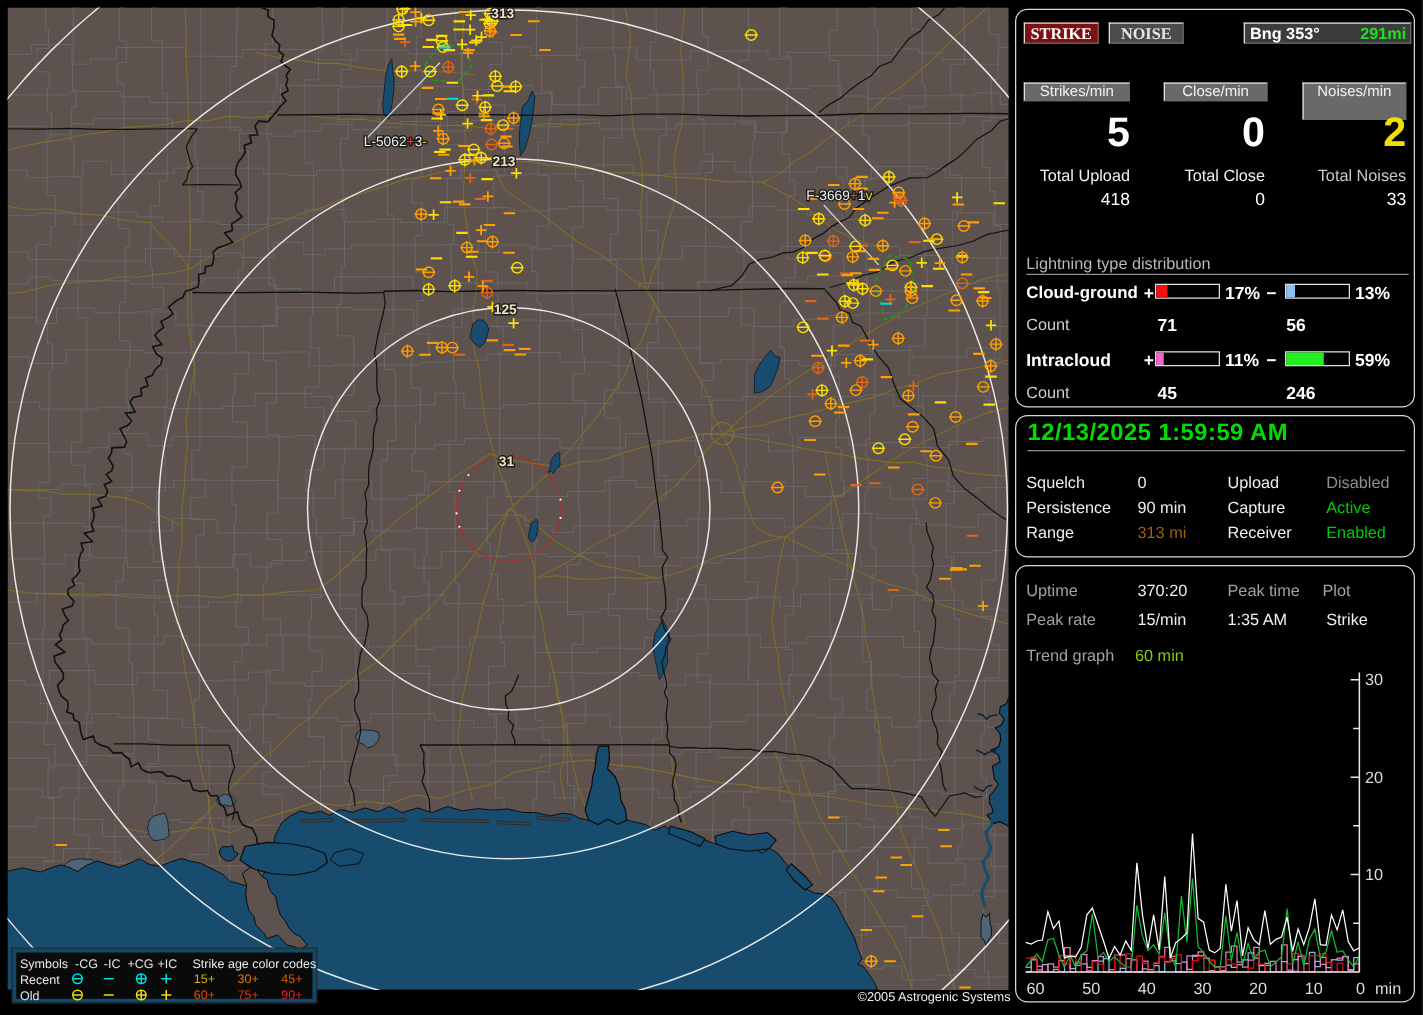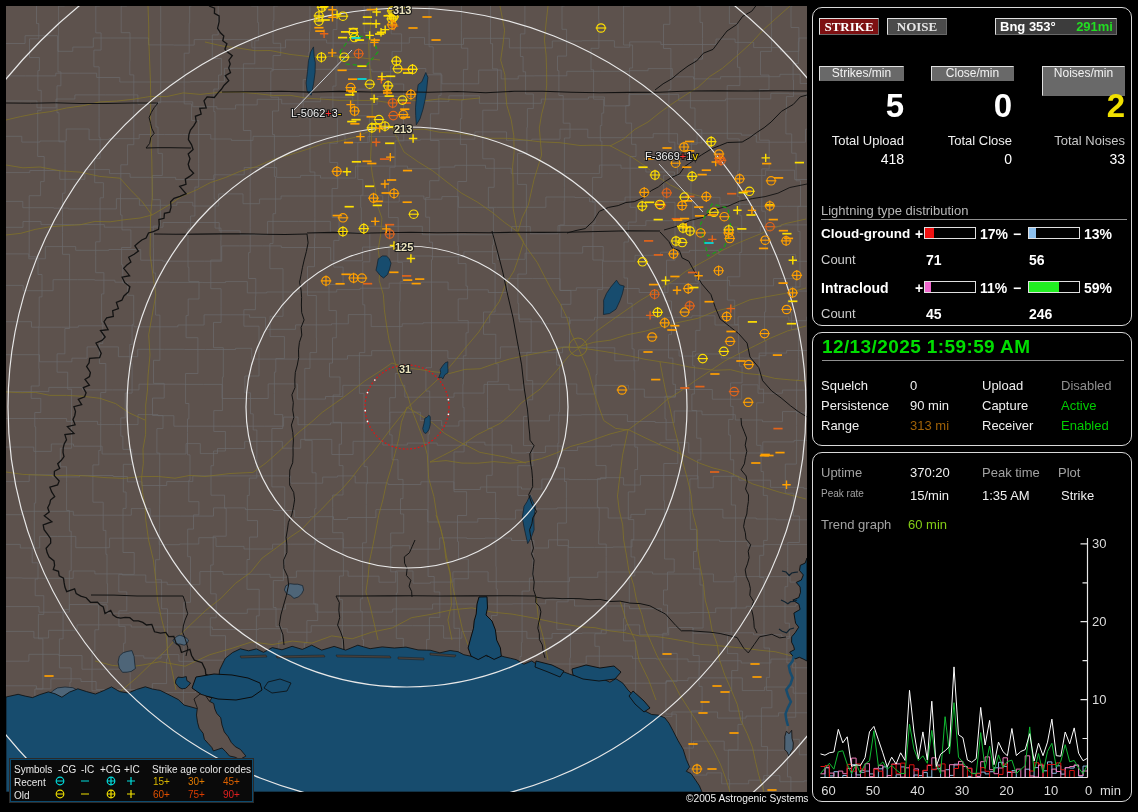--- a/index.html
+++ b/index.html
@@ -738,21 +738,21 @@
         <circle cx="676" cy="241" r="4.2"></circle>
         <path d="M670.7,241 H681.3 M676,235.7 V246.3"></path>
       </g>
       <text x="291" y="117" font-size="11" font-family="Liberation Sans, sans-serif" paint-order="stroke" stroke="#1a1a1a" stroke-width="2.2"><tspan fill="#f0f0f0">L-5062</tspan><tspan fill="#ff3030">+</tspan><tspan fill="#f0f0f0">3</tspan><tspan fill="#ffd700">-</tspan></text>
       <text x="645" y="160" font-size="11" font-family="Liberation Sans, sans-serif" paint-order="stroke" stroke="#1a1a1a" stroke-width="2.2"><tspan fill="#f0f0f0">F-3669</tspan><tspan fill="#ff3030">+</tspan><tspan fill="#f0f0f0">1</tspan><tspan fill="#ffd700">v</tspan></text>
       <text x="393" y="14" font-size="11" font-weight="bold" font-family="Liberation Sans, sans-serif" paint-order="stroke" stroke="#1a1a1a" stroke-width="2.2"><tspan fill="#ece4bd">313</tspan></text>
       <text x="394" y="133" font-size="11" font-weight="bold" font-family="Liberation Sans, sans-serif" paint-order="stroke" stroke="#1a1a1a" stroke-width="2.2"><tspan fill="#ece4bd">213</tspan></text>
       <text x="395" y="251" font-size="11" font-weight="bold" font-family="Liberation Sans, sans-serif" paint-order="stroke" stroke="#1a1a1a" stroke-width="2.2"><tspan fill="#ece4bd">125</tspan></text>
       <text x="399" y="373" font-size="11" font-weight="bold" font-family="Liberation Sans, sans-serif" paint-order="stroke" stroke="#1a1a1a" stroke-width="2.2"><tspan fill="#ece4bd">31</tspan></text>
     </svg>
-<div class="abs" style="left:10px;top:759px;width:243px;height:43px;background:#0a0a0a;border:1px solid #0c4a6e;outline:1px solid #2a2a2a;font-size:10px;color:#e8e8e8;line-height:13px;white-space:nowrap;">
+<div class="abs" style="left:10px;top:759px;width:243px;height:43px;background:#0a0a0a;border:3px solid #0c4a6e;outline:1px solid #2a2a2a;font-size:10px;color:#e8e8e8;line-height:13px;white-space:nowrap;">
   <div class="abs" style="left:3px;top:3px;">Symbols</div>
   <div class="abs" style="left:47px;top:3px;">-CG</div>
   <div class="abs" style="left:70px;top:3px;">-IC</div>
   <div class="abs" style="left:89px;top:3px;">+CG</div>
   <div class="abs" style="left:113px;top:3px;">+IC</div>
   <div class="abs" style="left:141px;top:3px;">Strike age color codes</div>
   <div class="abs" style="left:3px;top:16px;">Recent</div>
   <div class="abs" style="left:3px;top:29px;">Old</div>
   <svg class="abs" width="140" height="43" style="left:0;top:0" xmlns="http://www.w3.org/2000/svg">
     <g stroke="#00dede" fill="none" stroke-width="1.2">
@@ -773,21 +773,21 @@
   <div class="abs" style="left:177px;top:28px;color:#db3c00;">75+</div>
   <div class="abs" style="left:212px;top:28px;color:#e02020;">90+</div>
 </div>
 <div class="abs" style="left:686px;top:793px;color:#f0f0f0;font-size:10.2px;">©2005 Astrogenic Systems</div>
 
 <div class="panel" style="top:7px;height:319px;">
   <div class="abs btn3d" style="left:6px;top:10px;width:60px;height:17px;background:#7d1012;color:#fff;
        font-family:'Liberation Serif',serif;font-weight:bold;font-size:13px;text-align:center;line-height:15px;">STRIKE</div>
   <div class="abs btn3d" style="left:74px;top:10px;width:60px;height:17px;background:#4b4b4b;color:#e6e6e6;
        font-family:'Liberation Serif',serif;font-weight:bold;font-size:13px;text-align:center;line-height:15px;">NOISE</div>
-  <div class="abs btn3d" style="left:182px;top:10px;width:122px;height:17px;background:#3c3c3c;font-weight:bold;font-size:13px;line-height:15px;">
+  <div class="abs btn3d" style="left:182px;top:10px;width:134px;height:17px;background:#3c3c3c;font-weight:bold;font-size:13px;line-height:15px;">
     <span style="color:#fff;padding-left:4px;">Bng 353°</span><span style="color:#22dd22;float:right;padding-right:3px;">291mi</span></div>
   <div class="abs btn3d" style="left:6px;top:58px;width:85px;height:15px;background:#696969;color:#f2f2f2;font-size:12px;text-align:center;line-height:13px;">Strikes/min</div>
   <div class="abs btn3d" style="left:118px;top:58px;width:83px;height:15px;background:#696969;color:#f2f2f2;font-size:12px;text-align:center;line-height:13px;">Close/min</div>
   <div class="abs btn3d" style="left:229px;top:58px;width:83px;height:30px;background:#696969;color:#f2f2f2;font-size:12px;text-align:center;line-height:13px;">Noises/min</div>
   <div class="abs" style="left:0px;top:79px;width:91px;text-align:right;font-size:33px;font-weight:bold;color:#fff;">5</div>
   <div class="abs" style="left:108px;top:79px;width:91px;text-align:right;font-size:33px;font-weight:bold;color:#fff;">0</div>
   <div class="abs" style="left:221px;top:79px;width:91px;text-align:right;font-size:33px;font-weight:bold;color:#f0e000;">2</div>
   <div class="abs" style="left:0px;top:125px;width:91px;text-align:right;font-size:13px;color:#efefef;">Total Upload</div>
   <div class="abs" style="left:108px;top:125px;width:91px;text-align:right;font-size:13px;color:#efefef;">Total Close</div>
   <div class="abs" style="left:221px;top:125px;width:91px;text-align:right;font-size:13px;color:#c8c8c8;">Total Noises</div>
@@ -839,21 +839,21 @@
   <div class="abs" style="left:97px;top:85px;font-size:13px;color:#a16207;">313 mi</div>
   <div class="abs" style="left:169px;top:85px;font-size:13px;color:#efefef;">Receiver</div>
   <div class="abs" style="left:248px;top:85px;font-size:13px;color:#00cc00;">Enabled</div>
 </div>
 
 <div class="panel" style="top:452px;height:350px;">
   <div class="abs" style="left:8px;top:12px;font-size:13px;color:#a2a2a2;">Uptime</div>
   <div class="abs" style="left:97px;top:12px;font-size:13px;color:#efefef;">370:20</div>
   <div class="abs" style="left:169px;top:12px;font-size:13px;color:#a2a2a2;">Peak time</div>
   <div class="abs" style="left:245px;top:12px;font-size:13px;color:#a2a2a2;">Plot</div>
-  <div class="abs" style="left:8px;top:35px;font-size:10px;color:#a2a2a2;text-align:center;">Peak rate</div>
+  <div class="abs" style="left:8px;top:35px;font-size:13px;color:#a2a2a2;text-align:center;">Peak rate</div>
   <div class="abs" style="left:97px;top:35px;font-size:13px;color:#efefef;">15/min</div>
   <div class="abs" style="left:169px;top:35px;font-size:13px;color:#efefef;">1:35 AM</div>
   <div class="abs" style="left:248px;top:35px;font-size:13px;color:#efefef;">Strike</div>
   <div class="abs" style="left:8px;top:64px;font-size:13px;color:#a2a2a2;">Trend graph</div>
   <div class="abs" style="left:95px;top:64px;font-size:13px;color:#84cc16;">60 min</div>
 </div>
 <svg width="330" height="812" viewBox="808 0 330 812" style="position:absolute;left:808px;top:0" xmlns="http://www.w3.org/2000/svg">
       <path d="M820.5,777.5 H825.0 V767.8 H829.4 V775.9 H833.9 V771.7 H838.3 V777.5 H842.8 V775.5 H847.2 V777.5 H851.6 V764.6 H856.1 V774.9 H860.5 V772.3 H865.0 V771.1 H869.5 V773.9 H873.9 V777.5 H878.4 V768.8 H882.8 V766.9 H887.2 V777.5 H891.7 V777.5 H896.1 V774.7 H900.6 V766.9 H905.0 V777.5 H909.5 V777.5 H914.0 V775.0 H918.4 V775.6 H922.9 V772.4 H927.3 V777.2 H931.8 V769.3 H936.2 V768.7 H940.6 V777.5 H945.1 V769.7 H949.5 V775.4 H954.0 V764.2 H958.5 V764.4 H962.9 V777.5 H967.4 V776.4 H971.8 V777.5 H976.2 V773.3 H980.7 V772.1 H985.1 V773.9 H989.6 V771.7 H994.0 V767.8 H998.5 V762.3 H1003.0 V766.4 H1007.4 V772.4 H1011.9 V770.6 H1016.3 V777.5 H1020.8 V777.5 H1025.2 V769.2 H1029.7 V777.5 H1034.1 V767.6 H1038.5 V765.0 H1043.0 V770.8 H1047.5 V761.9 H1051.9 V773.3 H1056.3 V765.8 H1060.8 V774.1 H1065.2 V767.6 H1069.7 V768.1 H1074.2 V765.3 H1078.6 V776.2 H1083.0 V766.1 H1087.5 V777.1" stroke="#8cb8e0" fill="none" stroke-width="1"></path>
       <path d="M820.5,773.8 H825.0 V767.3 H829.4 V773.1 H833.9 V777.5 H838.3 V771.1 H842.8 V773.7 H847.2 V768.4 H851.6 V758.1 H856.1 V777.5 H860.5 V770.3 H865.0 V763.7 H869.5 V776.7 H873.9 V768.4 H878.4 V765.3 H882.8 V777.5 H887.2 V775.6 H891.7 V764.1 H896.1 V763.9 H900.6 V777.2 H905.0 V767.8 H909.5 V777.5 H914.0 V768.9 H918.4 V777.5 H922.9 V770.6 H927.3 V765.5 H931.8 V757.8 H936.2 V765.1 H940.6 V770.9 H945.1 V777.4 H949.5 V764.7 H954.0 V765.0 H958.5 V761.4 H962.9 V766.5 H967.4 V768.3 H971.8 V773.4 H976.2 V776.4 H980.7 V761.7 H985.1 V756.9 H989.6 V769.7 H994.0 V773.7 H998.5 V768.0 H1003.0 V757.8 H1007.4 V777.5 H1011.9 V772.2 H1016.3 V769.1 H1020.8 V777.5 H1025.2 V755.8 H1029.7 V776.0 H1034.1 V777.1 H1038.5 V764.9 H1043.0 V777.5 H1047.5 V777.5 H1051.9 V769.1 H1056.3 V771.5 H1060.8 V777.5 H1065.2 V767.7 H1069.7 V766.5 H1074.2 V765.0 H1078.6 V775.6 H1083.0 V771.0 H1087.5 V775.6" stroke="#ee7ab8" fill="none" stroke-width="1"></path>
       <path d="M820.5,766.5 H825.0 V765.6 H829.4 V777.5 H833.9 V777.5 H838.3 V777.5 H842.8 V777.5 H847.2 V764.4 H851.6 V771.2 H856.1 V764.0 H860.5 V769.0 H865.0 V777.5 H869.5 V777.5 H873.9 V769.3 H878.4 V771.2 H882.8 V777.5 H887.2 V777.5 H891.7 V764.2 H896.1 V773.8 H900.6 V763.1 H905.0 V777.5 H909.5 V764.8 H914.0 V770.7 H918.4 V777.5 H922.9 V770.3 H927.3 V764.9 H931.8 V769.7 H936.2 V766.8 H940.6 V763.9 H945.1 V777.5 H949.5 V777.5 H954.0 V768.5 H958.5 V765.0 H962.9 V777.5 H967.4 V768.3 H971.8 V777.5 H976.2 V773.7 H980.7 V767.6 H985.1 V771.3 H989.6 V777.5 H994.0 V777.5 H998.5 V774.4 H1003.0 V764.1 H1007.4 V771.5 H1011.9 V777.5 H1016.3 V777.5 H1020.8 V777.5 H1025.2 V777.5 H1029.7 V771.0 H1034.1 V762.7 H1038.5 V764.1 H1043.0 V777.5 H1047.5 V764.6 H1051.9 V764.5 H1056.3 V762.9 H1060.8 V769.8 H1065.2 V777.5 H1069.7 V770.5 H1074.2 V777.5 H1078.6 V777.5 H1083.0 V777.5 H1087.5 V767.9" stroke="#dd1111" fill="none" stroke-width="1"></path>

